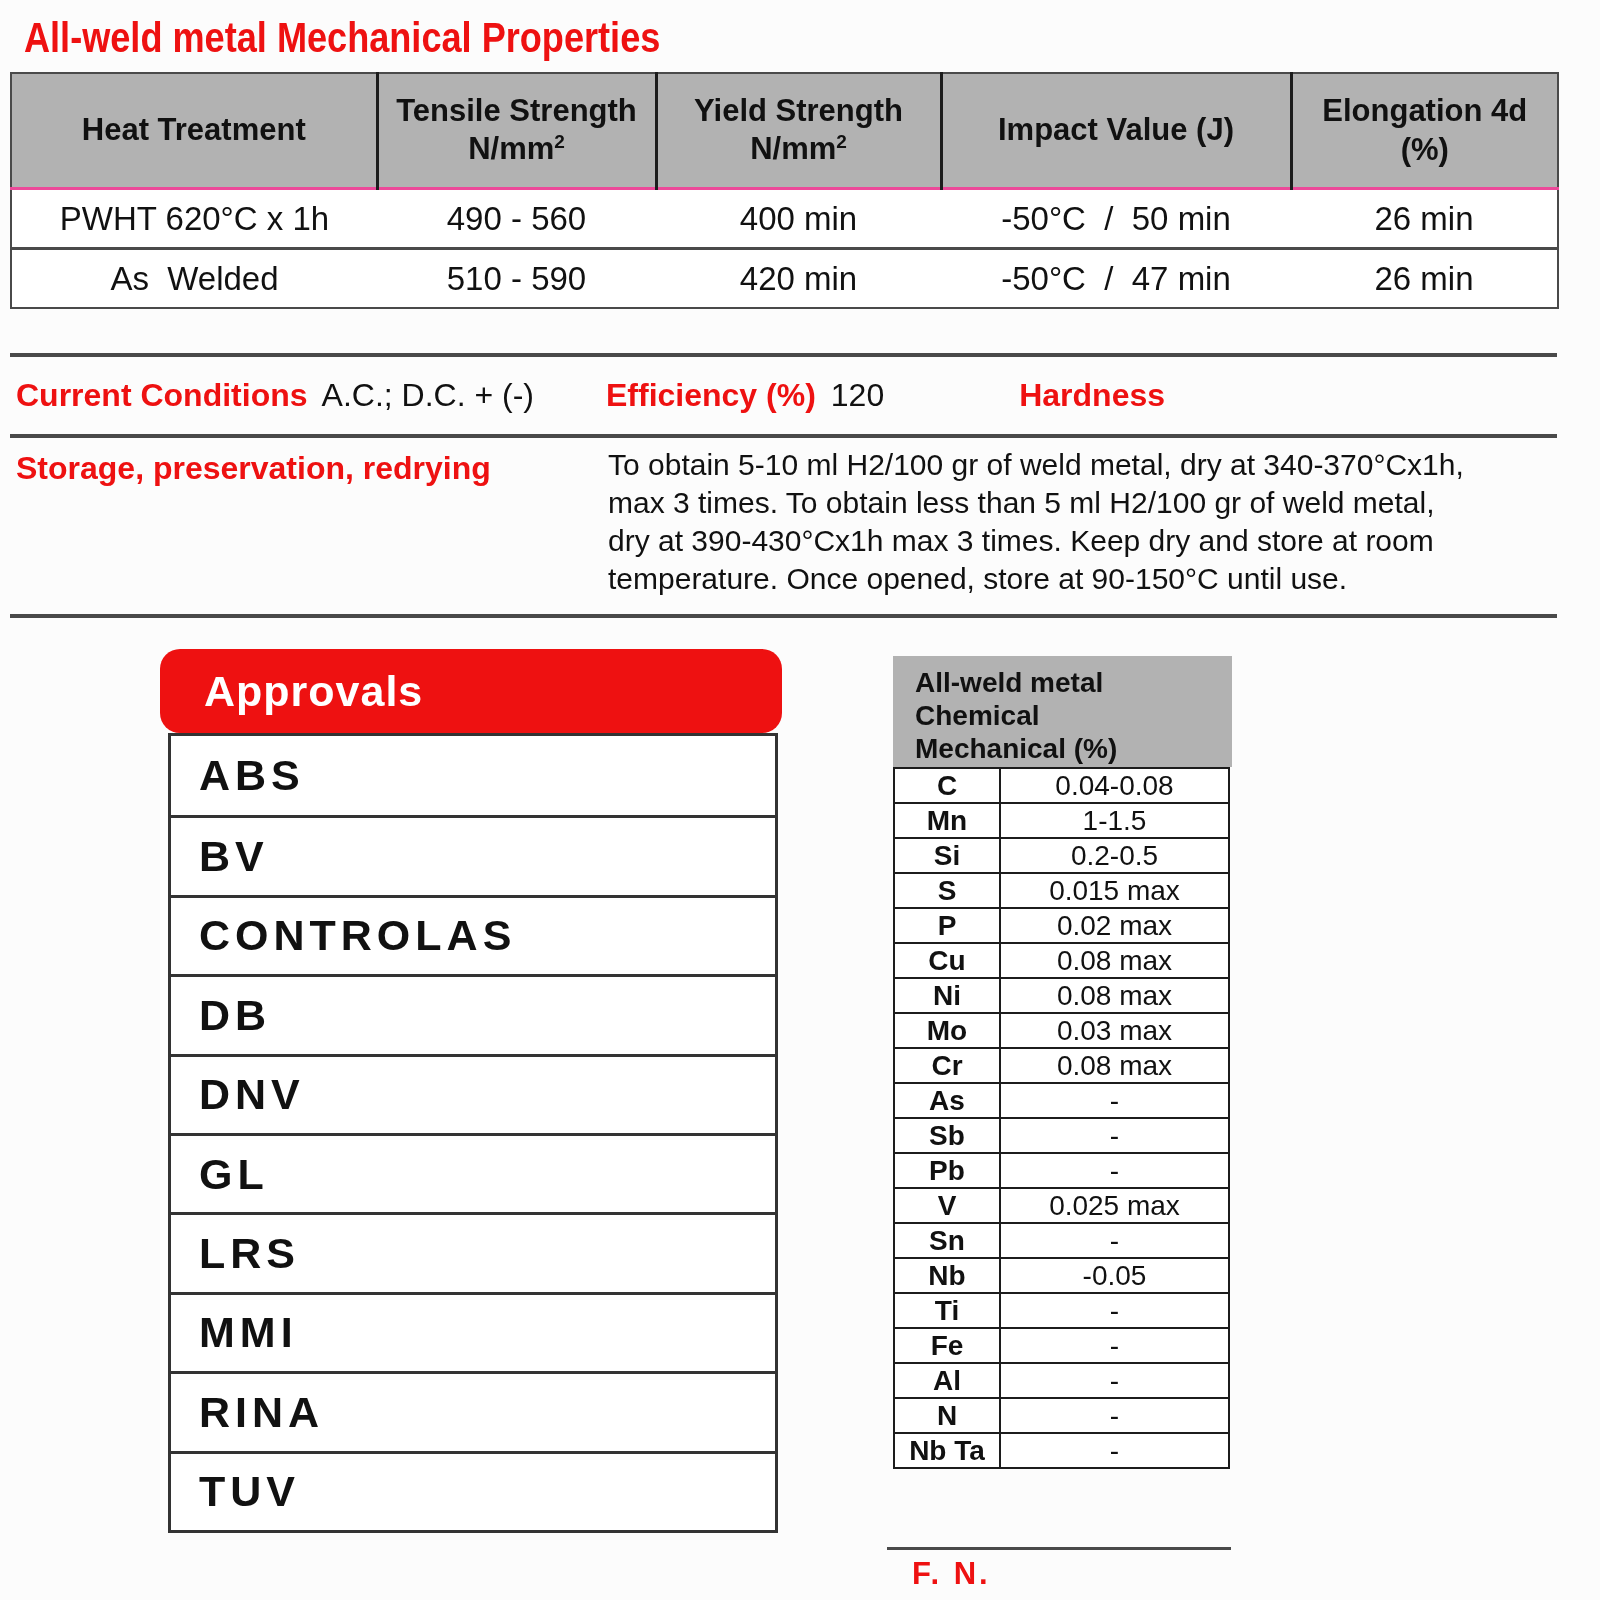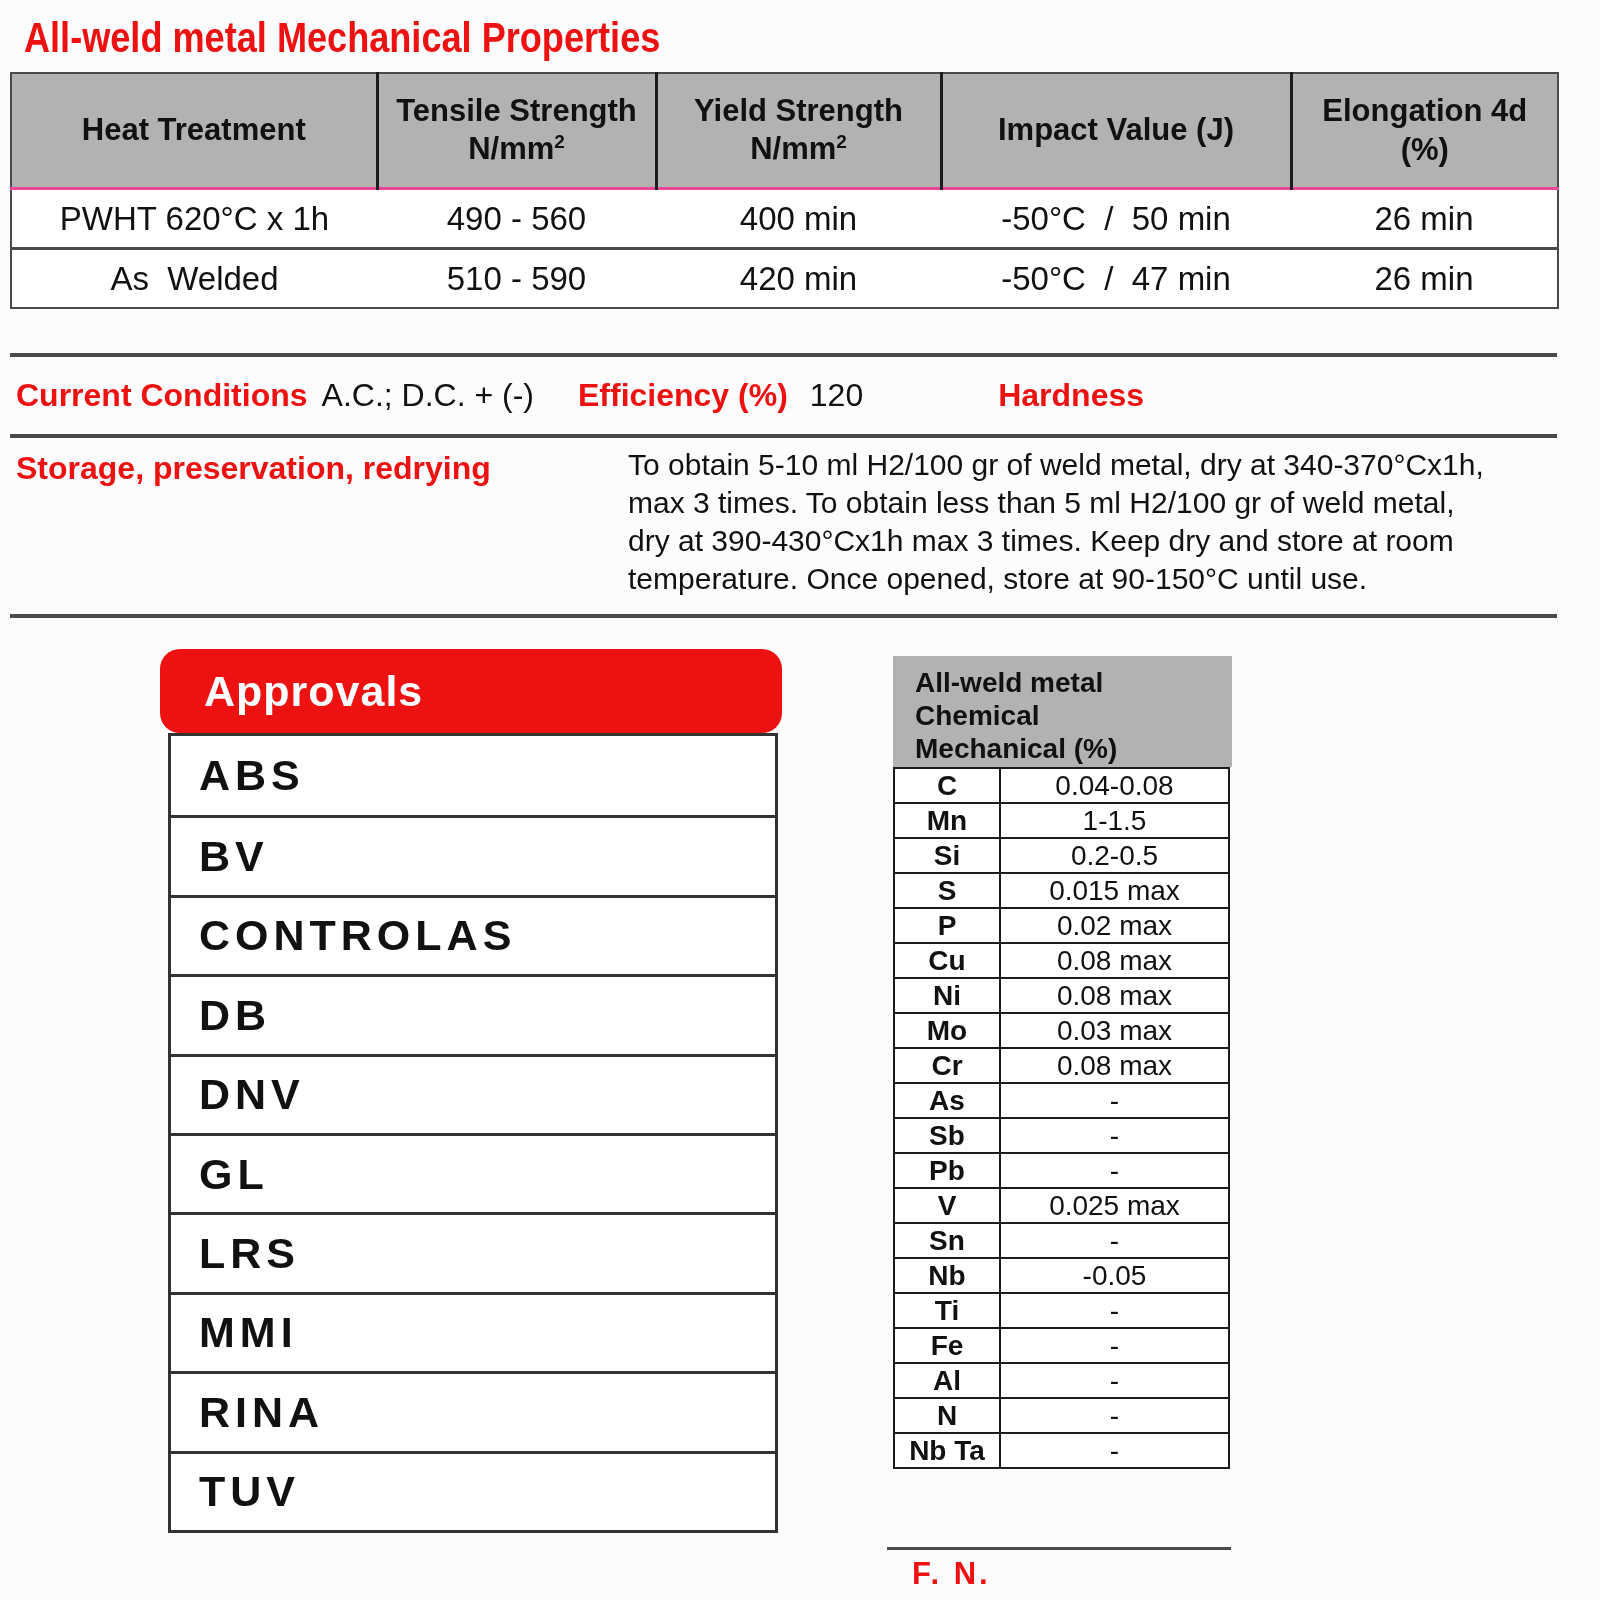--- a/index.html
+++ b/index.html
@@ -37,29 +37,29 @@
   .mech tbody tr + tr { border-top:3px solid #4a4a4a; }
 
   
   .cc {
     position:absolute; left:10px; top:353px; width:1547px; height:85px;
     box-sizing:border-box; border-top:4px solid #4a4a4a; border-bottom:4px solid #4a4a4a;
     display:flex; align-items:center; font-size:32px; padding-left:6px; white-space:pre;
   }
   .red { color:#ee1111; font-weight:700; }
   .cc .val     { margin-left:14px; }
-  .cc .eff     { margin-left:44px; }
-  .cc .effval  { margin-left:22px; }
+  .cc .eff     { margin-left:72px; }
+  .cc .effval  { margin-left:15px; }
   .cc .hard    { margin-left:135px; }
 
   
   .storage {
     position:absolute; left:10px; top:438px; width:1547px;
     box-sizing:border-box; border-bottom:4px solid #4a4a4a;
-    display:flex; padding:8px 0 16px 6px;gap:20px;
+    display:flex; padding:8px 0 16px 6px;
   }
   .storage .label { width:592px; font-size:32px; font-weight:700; color:#ee1111; padding-top:4px; }
   .storage .text  { font-size:30px; line-height:38px; }
 
   
   .approvals-header {
     position:absolute; left:160px; top:649px; width:622px; height:84px;
     background:#ee1111; color:#ffffff; box-sizing:border-box;
     display:flex; align-items:center; padding-left:44px;
     font-size:43px; font-weight:700; letter-spacing:1px;border-radius:20px;

